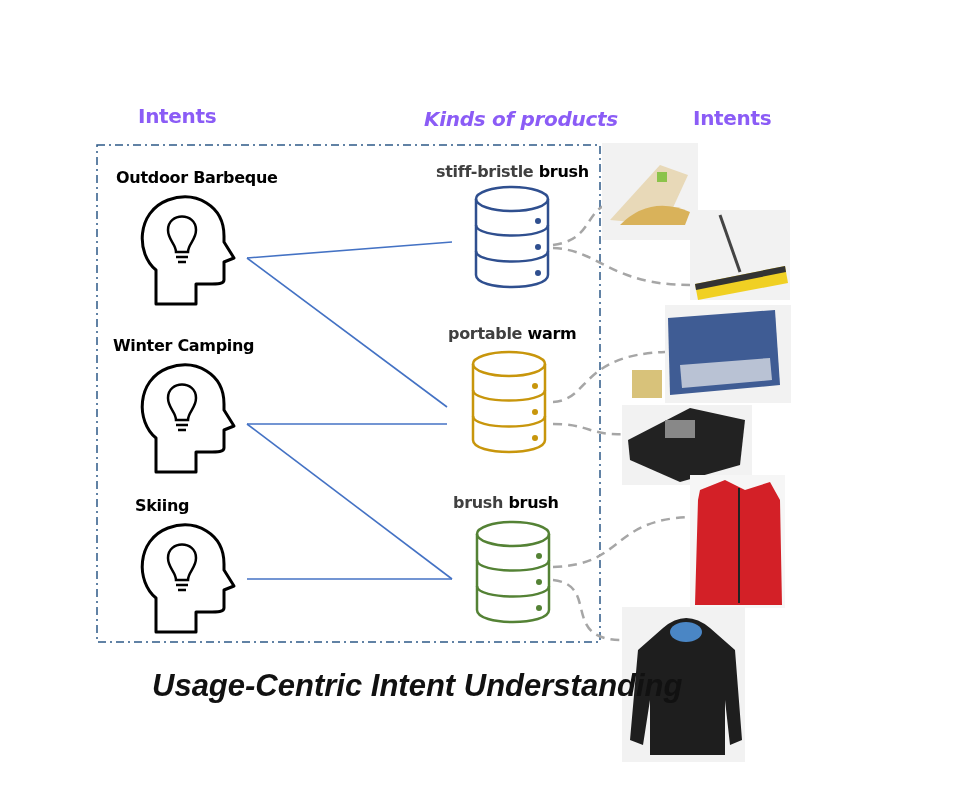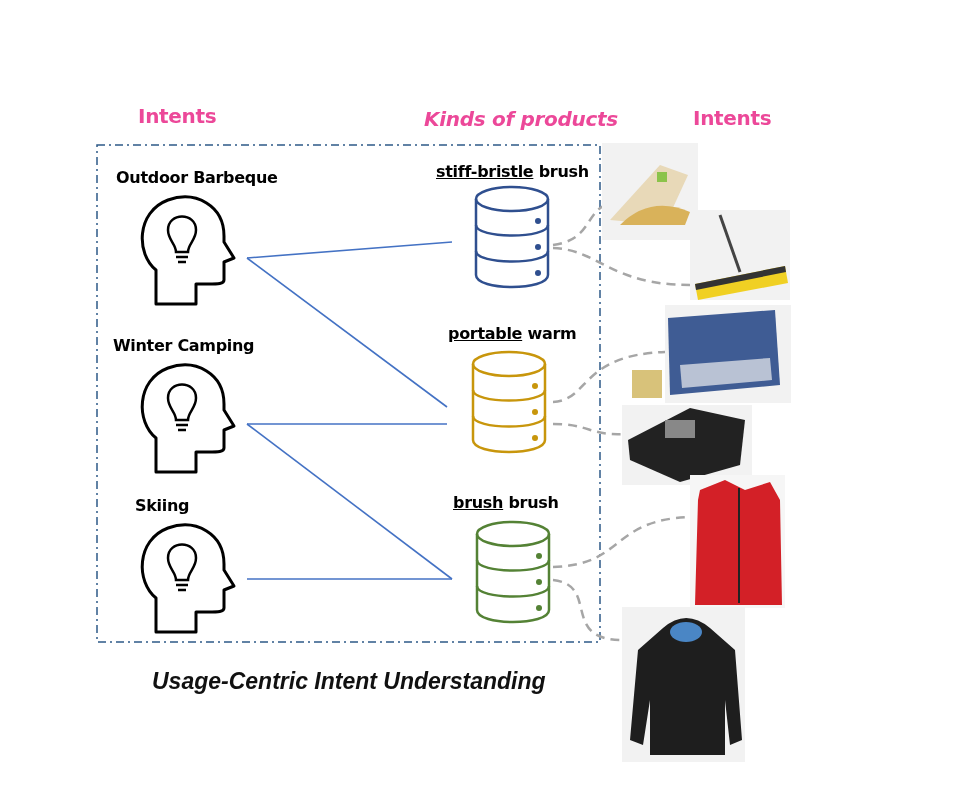--- a/index.html
+++ b/index.html
@@ -1,20 +1,20 @@
 <!DOCTYPE html>
 <html><head>
 <meta charset="utf-8">
 <style>
   html,body{margin:0;padding:0;background:#fff;}
   body{width:972px;height:800px;position:relative;overflow:hidden;font-family:"Liberation Sans",sans-serif;}
-  .hdr{position:absolute;font-weight:bold;font-size:20px;color:#ec4899;font-family:"DejaVu Sans",sans-serif;letter-spacing:-0.3px;}
+  .hdr{position:absolute;font-weight:bold;font-size:20px;color:#8b5cf6;font-family:"DejaVu Sans",sans-serif;letter-spacing:-0.3px;}
   .lbl{position:absolute;font-weight:bold;font-size:16px;color:#000;font-family:"DejaVu Sans",sans-serif;white-space:nowrap;letter-spacing:-0.3px;}
-  .green{color:#000000;text-decoration:underline;}
-  .caption{position:absolute;left:152px;top:668px;font-weight:bold;font-style:italic;font-size:23px;color:#111;font-family:"Liberation Sans",sans-serif;}
+  .green{color:#404040;}
+  .caption{position:absolute;left:152px;top:668px;font-weight:bold;font-style:italic;font-size:31px;color:#111;font-family:"Liberation Sans",sans-serif;}
   svg#diagram{position:absolute;left:0;top:0;}
 </style>
 </head>
 <body>
 
 <div class="hdr" style="left:138px;top:104px;">Intents</div>
 <div class="hdr" style="left:424px;top:107px;font-style:italic;">Kinds of products</div>
 <div class="hdr" style="left:693px;top:106px;">Intents</div>
 
 <div class="lbl" style="left:100px;top:168px;margin-left:16px;">Outdoor Barbeque</div>

